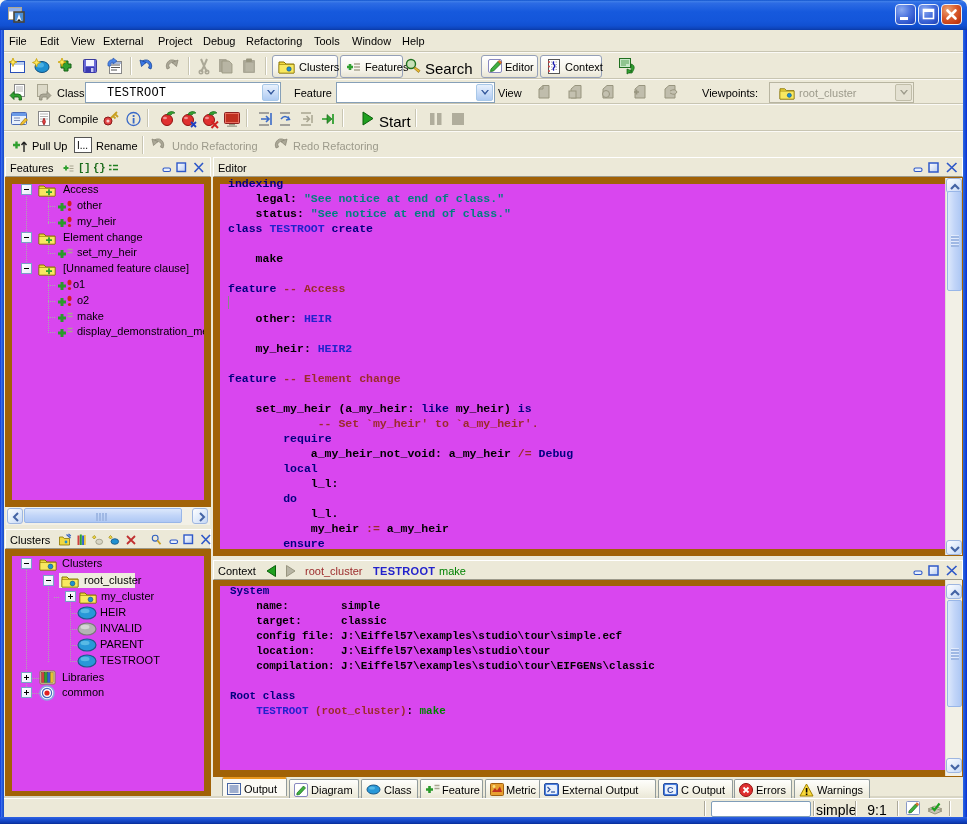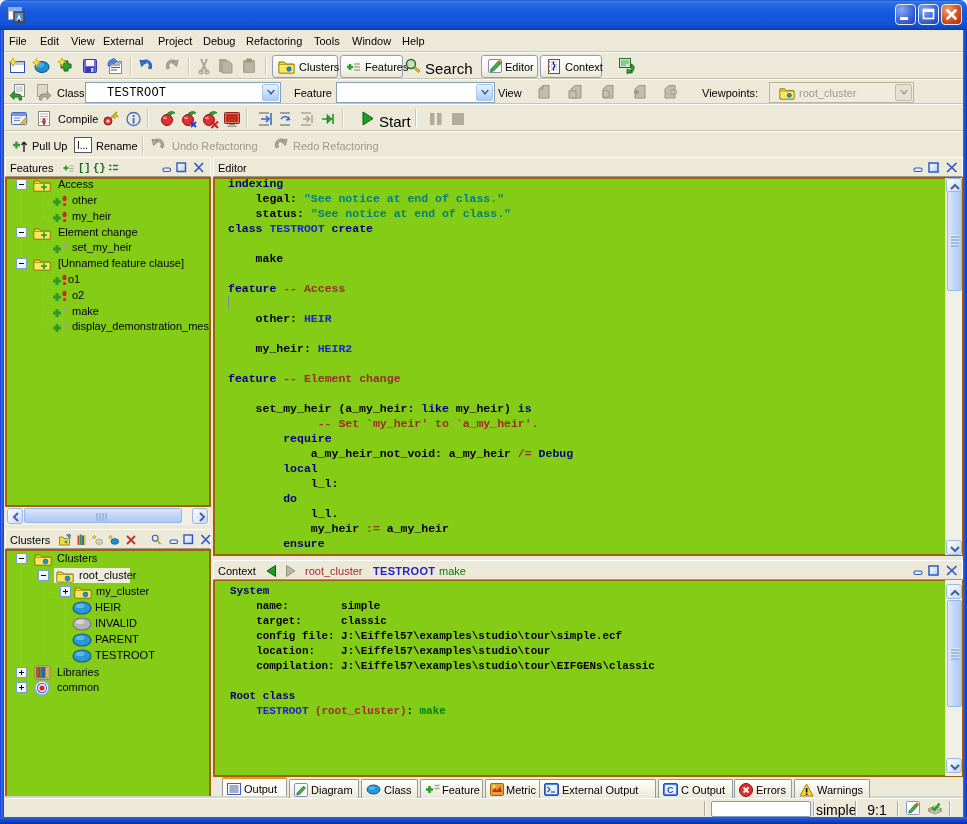--- a/index.html
+++ b/index.html
@@ -31,21 +31,21 @@
 .combo { position:absolute; height:21px; background:#fff; border:1px solid #86A0B8; }
 .combo .cbtn { position:absolute; right:1px; top:1px; width:17px; height:17px;
   background:linear-gradient(180deg,#E8F1FC,#CCDEF8 50%,#AECBF2); border:1px solid #A8C8E8; border-radius:2px; }
 .combo .cbtn:after { content:""; position:absolute; left:4px; top:5px; width:8px; height:5px;
   background:#33589C; clip-path:polygon(0 0,20% 0,50% 55%,80% 0,100% 0,50% 100%); }
 .combo.dis { background:#EEEBDD; border-color:#B8B5A1; }
 .combo.dis .cbtn { background:#E4E1D2; border-color:#C0BDA8; }
 .combo.dis .cbtn:after { background:#9C9A8B; }
 .panelhdr { position:absolute; height:20px; background:#ECE9D8; border:1px solid #FFFFFF; border-bottom:1px solid #9C9A8B; z-index:2;}
 .panelhdr .ttl { position:absolute; left:4px; top:4px; font-size:11px; color:#000; }
-.whitebox { position:absolute; background:#84cc16; border:2px solid #a16207; overflow:hidden; }
+.whitebox { position:absolute; background:#d946ef; border:7px solid #a16207; overflow:hidden; }
 .mono { font-family:"Liberation Mono", monospace; font-size:11.3px; font-weight:bold; line-height:15px; white-space:pre; color:#000; }
 .kw { color:#00007F; font-weight:bold; }
 .cls { color:#2222CC; }
 .clsb { color:#2222CC; font-weight:bold; }
 .str { color:#00807F; }
 .com { color:#9C2B2B; }
 .grn { color:#008200; }
 .sb-v { position:absolute; width:17px; background:#F2F0E6; border-left:1px solid #E0DDD0; }
 .sb-h { position:absolute; height:18px; background:#F2F0E6; }
 .sbbtn { position:absolute; background:linear-gradient(135deg,#FDFEFF,#E2ECFB 50%,#C6D8F5); border:1px solid #9EB6E0; border-radius:3px; }

